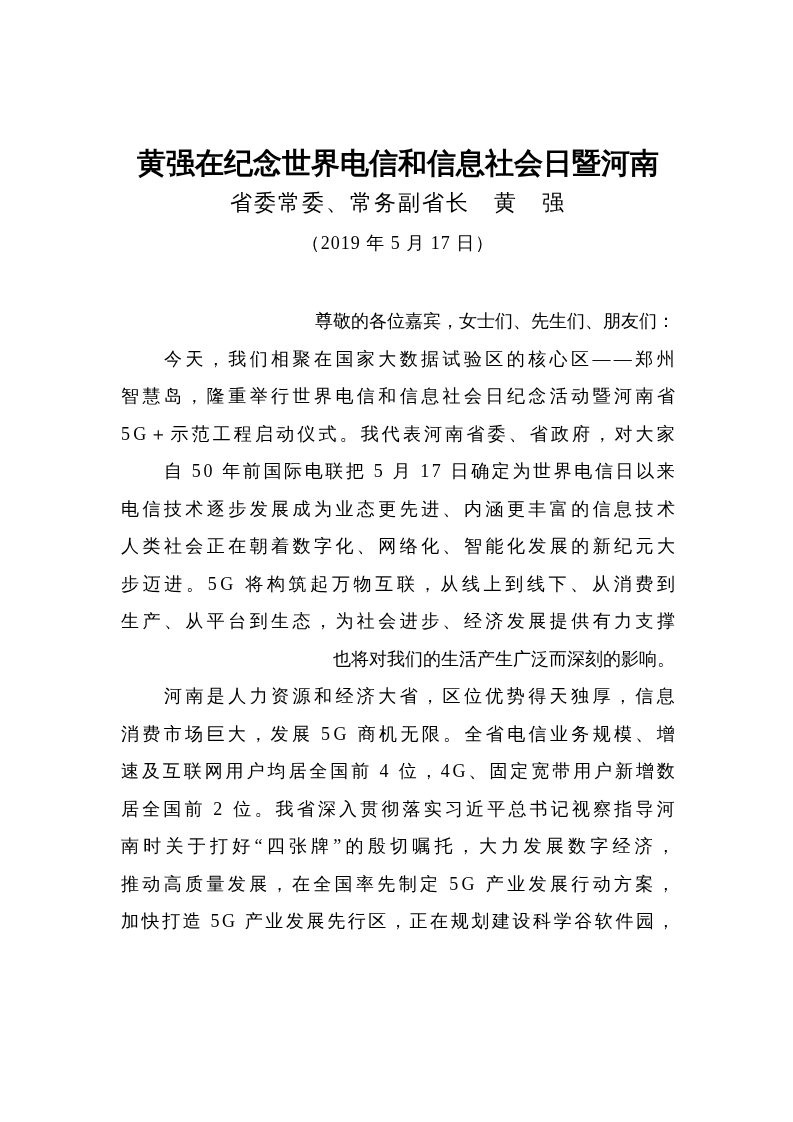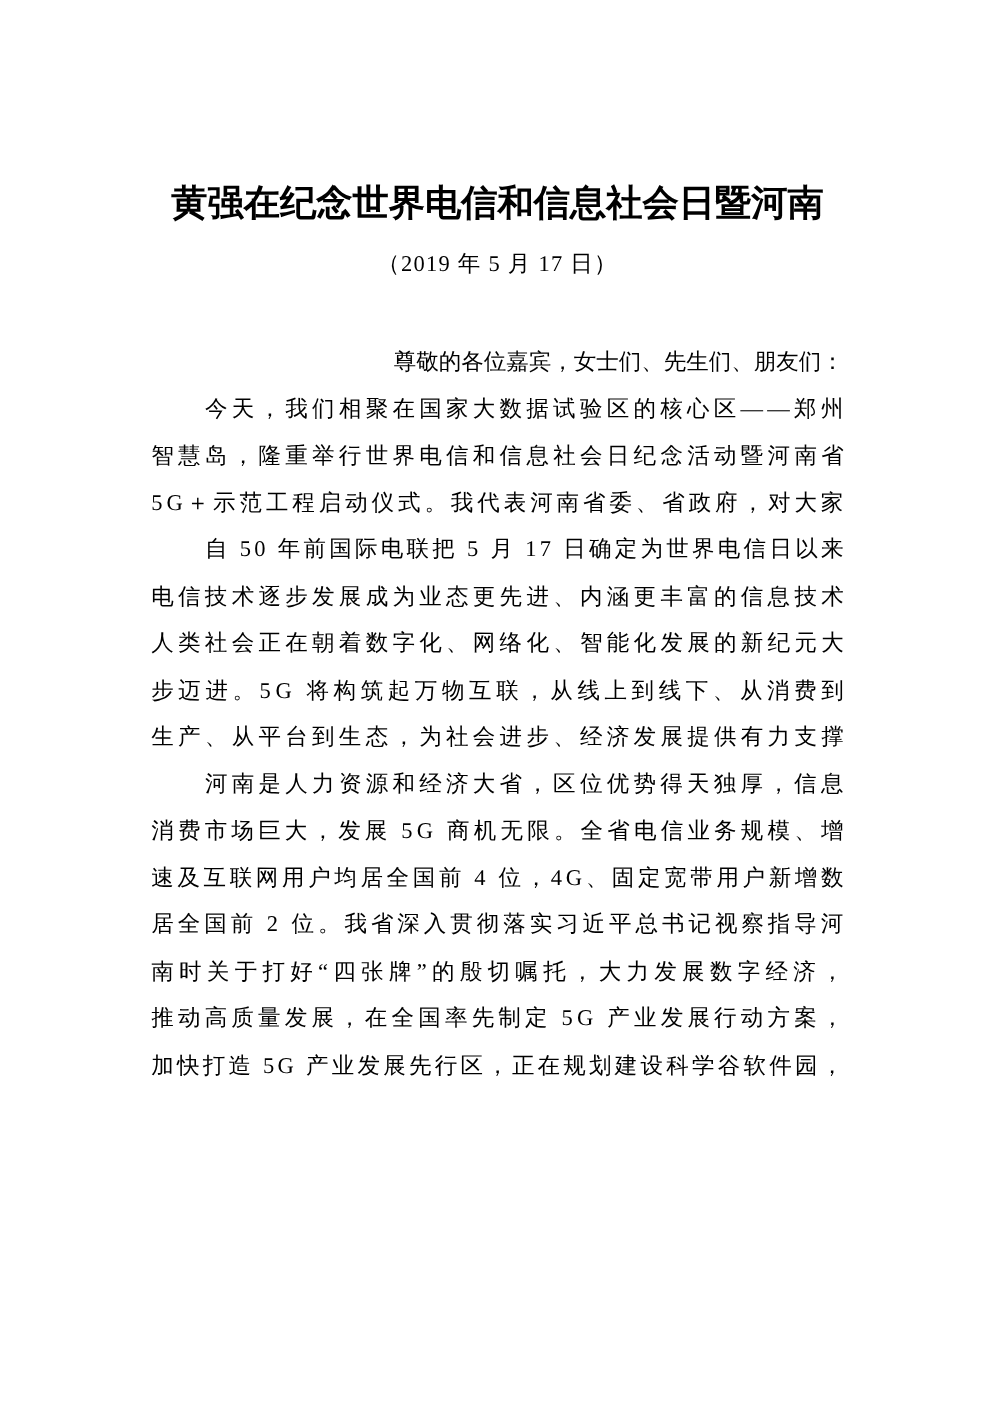--- a/index.html
+++ b/index.html
@@ -71,20 +71,21 @@
   }
 </style>
 </head>
 <body>
 
 <div class="page">
   <div>
     <div class="title-line">黄强在纪念世界电信和信息社会日暨河南</div>
   </div>
 
+  <div class="byline">省委常委、常务副省长　黄　强</div>
 
   <div class="date-line">（2019 年 5 月 17 日）</div>
 
   <div class="doc-body" id="doc-body">
       <div class="para">
         <div class="line">尊敬的各位嘉宾，女士们、先生们、朋友们：</div>
       </div>
       <div class="para">
         <div class="line stretch indent">
           <span>今</span>
@@ -310,20 +311,21 @@
           <span>济</span>
           <span>发</span>
           <span>展</span>
           <span>提</span>
           <span>供</span>
           <span>有</span>
           <span>力</span>
           <span>支</span>
           <span>撑</span>
         </div>
+        <div class="line">也将对我们的生活产生广泛而深刻的影响。</div>
       </div>
       <div class="para">
         <div class="line stretch indent">
           <span>河</span>
           <span>南</span>
           <span>是</span>
           <span>人</span>
           <span>力</span>
           <span>资</span>
           <span>源</span>

